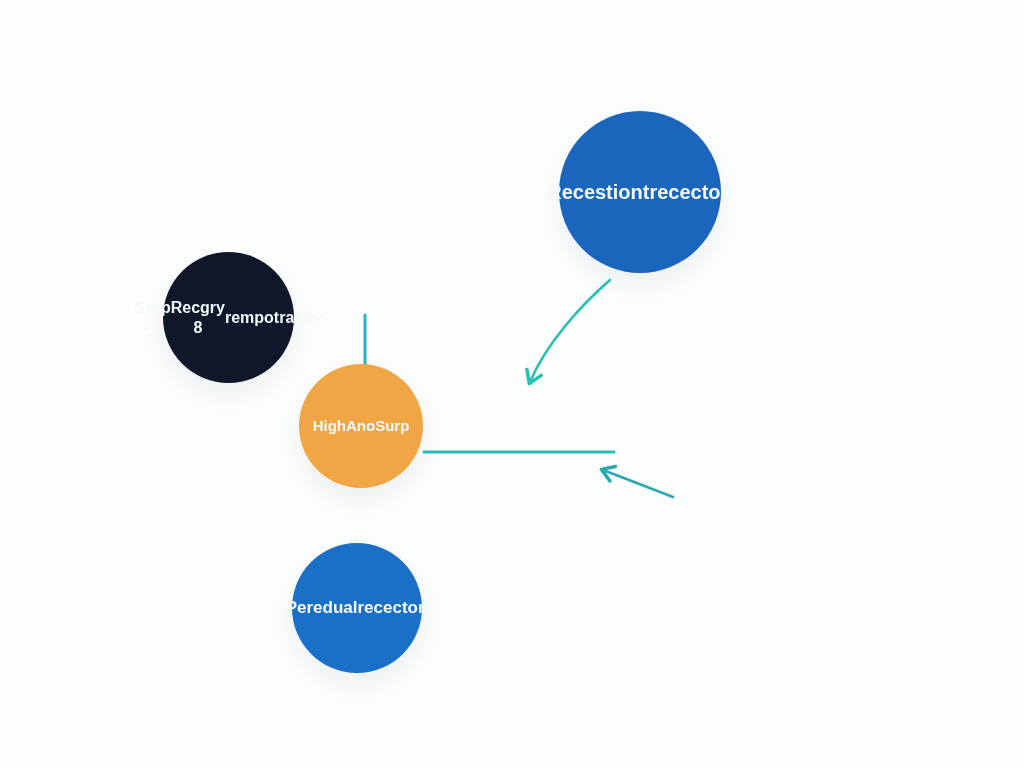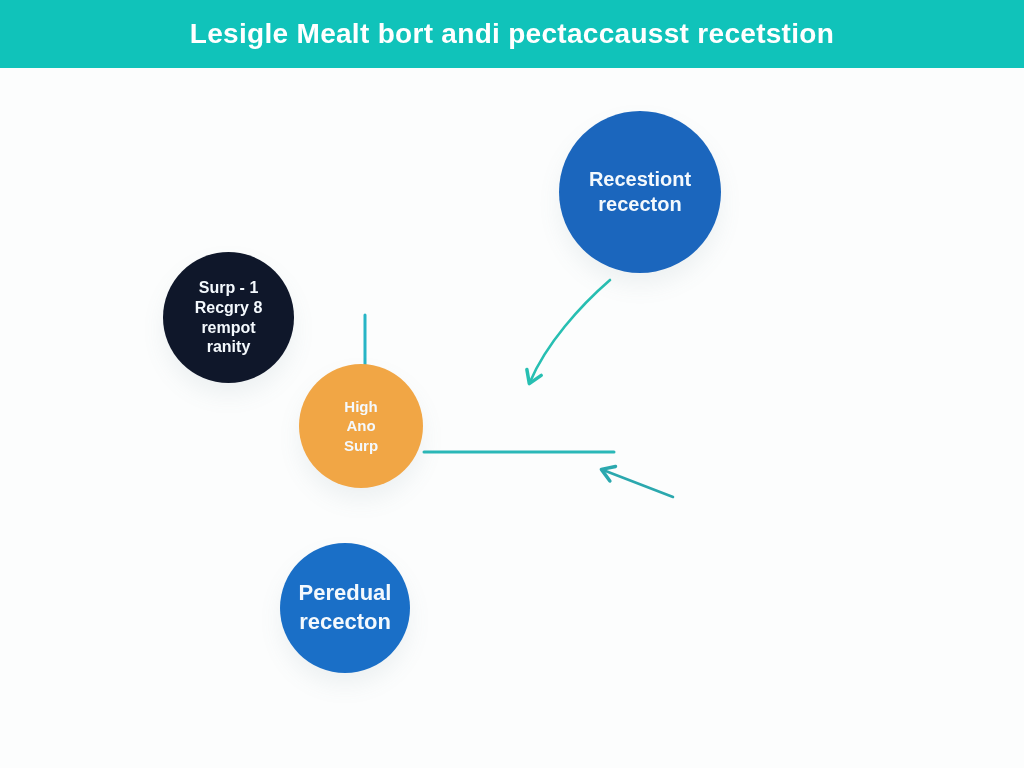--- a/index.html
+++ b/index.html
@@ -25,43 +25,40 @@
   }
 
   .connector-layer {
     position: absolute; left: 0; top: 0; width: 1024px; height: 768px;
     pointer-events: none;
   }
 
   .node {
     position: absolute;
     border-radius: 50%;
-    display: flex; flex-direction: column;
+    display: flex; flex-direction: row;
     align-items: center; justify-content: center;
     text-align: center;
     color: #f4f9fd;
     font-weight: 600;
     box-shadow: 0 12px 22px rgba(110, 135, 150, 0.10);
   }
   .node span { display: block; }
 
   .node-recestiont { left: 559px; top: 111px; width: 162px; height: 162px; font-size: 20px; line-height: 1.25; }
   .node-surp       { left: 163px; top: 252px; width: 131px; height: 131px; font-size: 16px; line-height: 1.22; }
   .node-high       { left: 299px; top: 364px; width: 124px; height: 124px; font-size: 15px; line-height: 1.3; }
-  .node-peredual   { left: 280px; top: 543px; width: 130px; height: 130px; font-size: 22px; line-height: 1.3; }
+  .node-peredual   { left: 292px; top: 543px; width: 130px; height: 130px; font-size: 17px; line-height: 1.3; }
   .node-recigreal  { left: 668px; top: 459px; width: 155px; height: 155px; font-size: 18px; line-height: 1.3; }
 </style>
 </head>
 <body>
 
 <div class="stage">
 
-  <div class="header">
-    <div class="header-title">Lesigle Mealt bort andi pectaccausst recetstion</div>
-  </div>
 
   <svg class="connector-layer" width="1024" height="768" viewBox="0 0 1024 768" xmlns="http://www.w3.org/2000/svg">
     <defs>
       <marker id="ah-curved" viewBox="0 0 12 12" refX="8" refY="6" markerWidth="8" markerHeight="8" orient="auto">
         <path d="M2,1.5 L9,6 L2,10.5" fill="none" stroke-width="2" stroke-linecap="round" stroke-linejoin="round" stroke="#27bfb2"></path>
       </marker>
       <marker id="ah-straight" viewBox="0 0 12 12" refX="8" refY="6" markerWidth="8" markerHeight="8" orient="auto">
         <path d="M2,1.5 L9,6 L2,10.5" fill="none" stroke-width="2" stroke-linecap="round" stroke-linejoin="round" stroke="#2ba8ae"></path>
       </marker>
     </defs>

